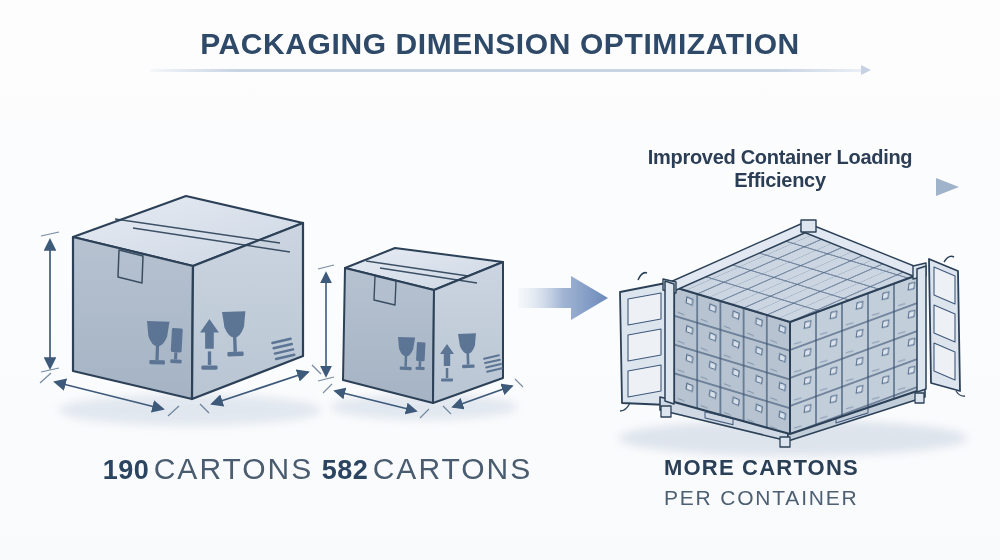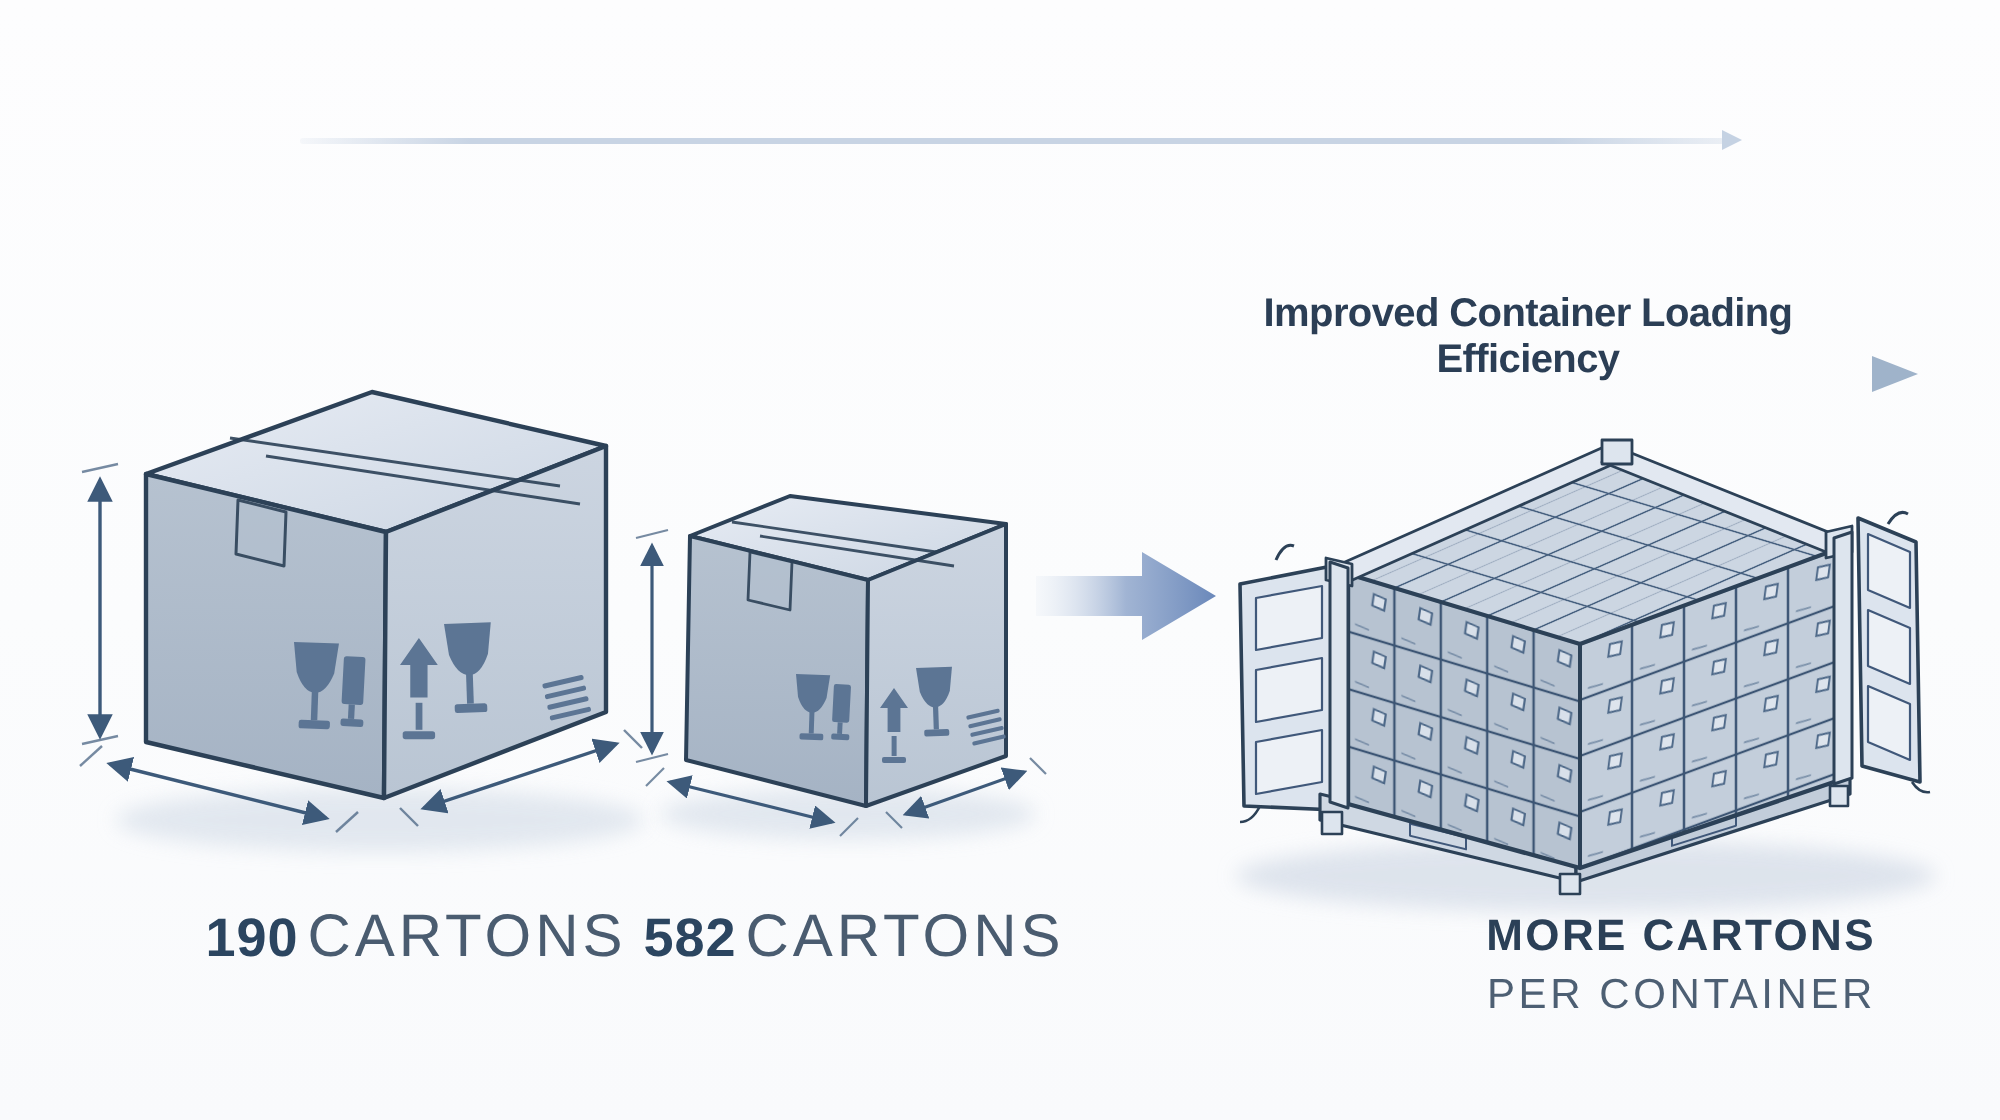--- a/index.html
+++ b/index.html
@@ -14,38 +14,39 @@
   .title-underline{
     position:absolute;left:150px;top:69px;width:712px;height:3px;
     background:linear-gradient(90deg,rgba(200,212,228,.15) 0%,#c8d4e4 12%,#c8d4e4 88%,rgba(200,212,228,.35) 100%);
     border-radius:2px;
   }
   .title-underline .tip{
     position:absolute;right:-9px;top:-4px;width:0;height:0;
     border-left:10px solid #c5d2e3;border-top:5.5px solid transparent;border-bottom:5.5px solid transparent;
   }
   .efficiency-label{
-    position:absolute;left:588px;top:146px;width:352px;text-align:center;
+    position:absolute;left:604px;top:146px;width:352px;text-align:center;
     font-size:20px;font-weight:bold;letter-spacing:-0.3px;color:#2b3e55;
   }
   .scene{position:absolute;left:0;top:0;width:1000px;height:560px;}
   .count-label{position:absolute;top:452px;text-align:center;white-space:nowrap;}
   .count-label .num{font-size:27px;font-weight:bold;color:#2b4560;letter-spacing:.5px;}
   .count-label .unit{font-size:30px;color:#4a5c70;letter-spacing:2px;}
   .label-1{left:100px;width:216px;}
   .label-2{left:320px;width:214px;}
-  .result-label{position:absolute;left:664px;top:455px;width:274px;text-align:right;}
+  .result-label{position:absolute;left:664px;top:455px;width:274px;text-align:left;}
   .result-label .headline{font-size:22px;font-weight:bold;letter-spacing:1.2px;color:#2b4057;}
   .result-label .subline{margin-top:5px;font-size:21px;letter-spacing:1.8px;color:#4d5f73;}
 </style>
 </head>
 <body>
 
 <div class="canvas">
 
+  <h1 class="page-title">PACKAGING DIMENSION OPTIMIZATION</h1>
   <div class="title-underline">
     <span class="tip"></span>
   </div>
 
   <div class="efficiency-label">Improved Container Loading Efficiency</div>
 
   <svg class="scene" viewBox="0 0 1000 560" xmlns="http://www.w3.org/2000/svg">
     <defs>
       <filter id="soft" x="-40%" y="-40%" width="180%" height="180%">
           <feGaussianBlur stdDeviation="5"></feGaussianBlur>

